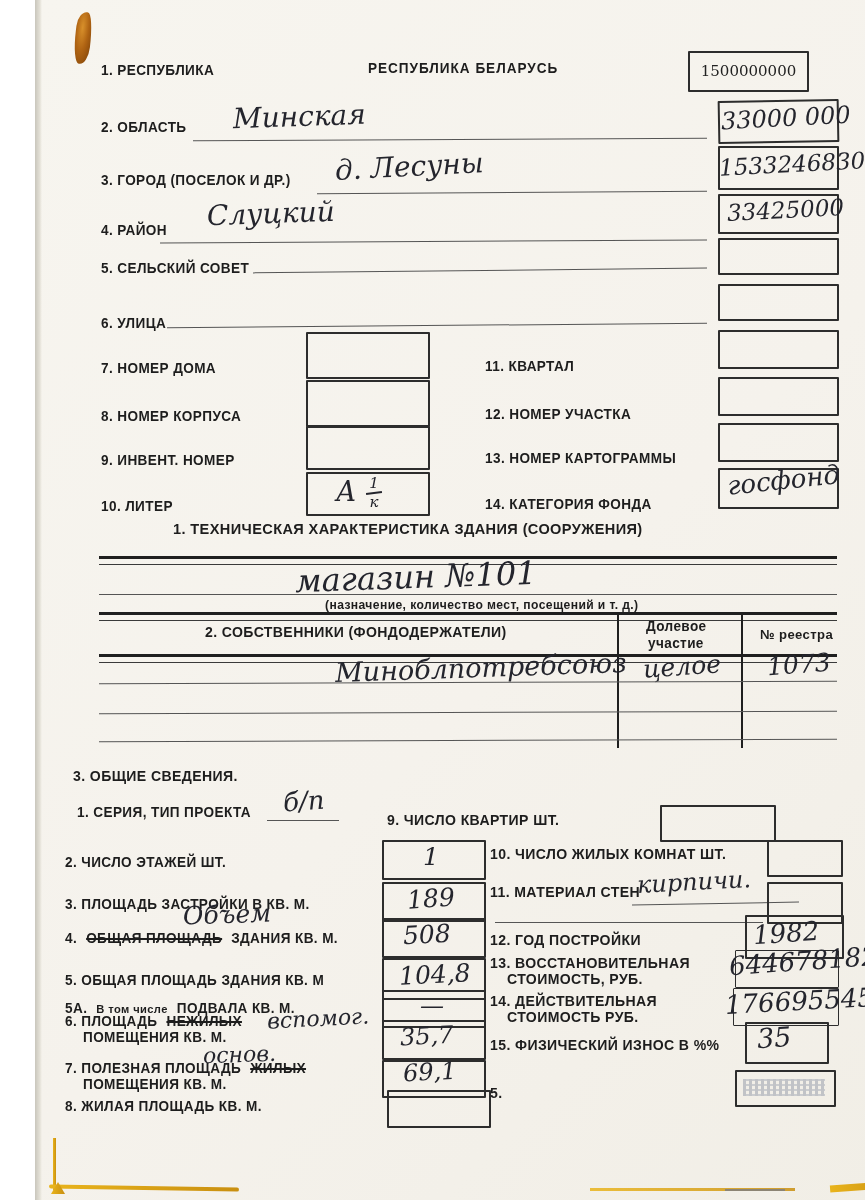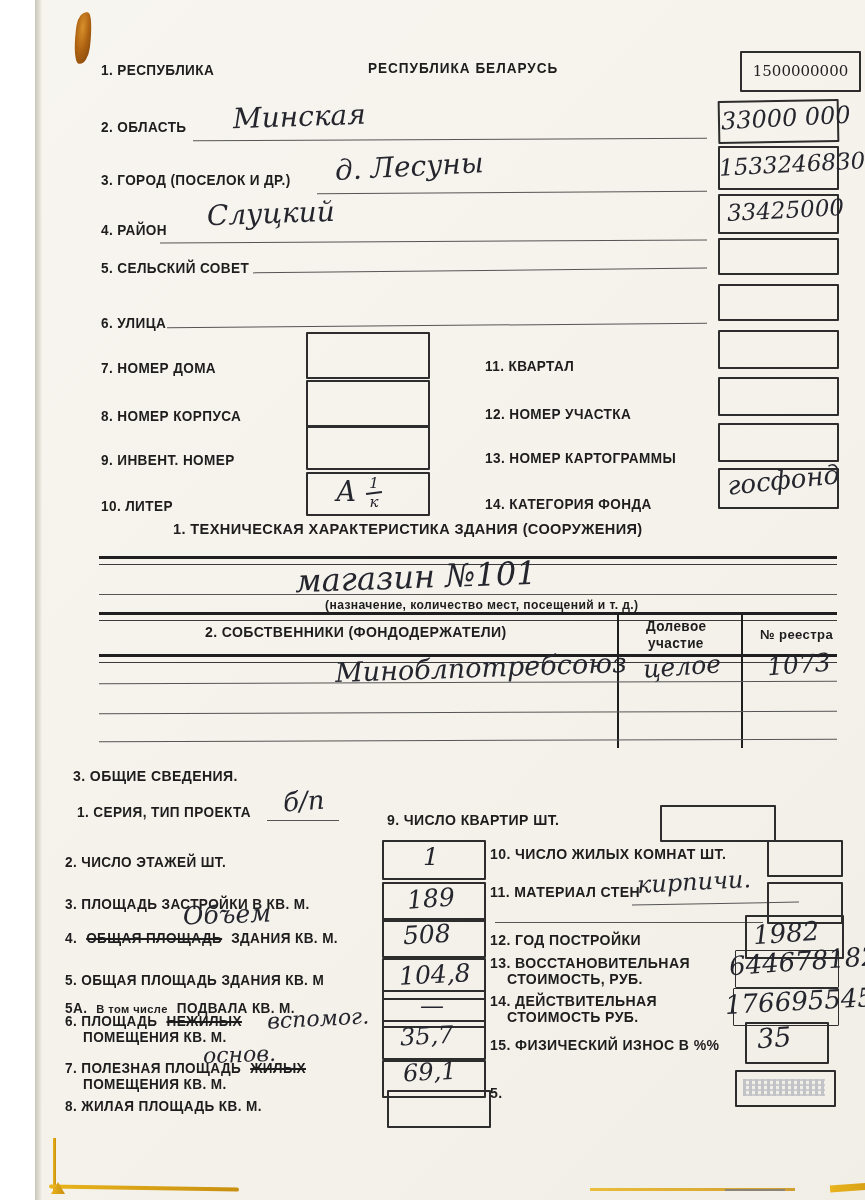--- a/index.html
+++ b/index.html
@@ -45,21 +45,21 @@
   <div class="stain"></div>
   <div class="yellow" style="left:18px;top:1138px;width:3px;height:52px;"></div>
   <div class="yellow" style="left:14px;top:1186px;width:190px;height:4px;border-radius:2px;transform:rotate(1deg);"></div>
   <div class="yellow" style="left:16px;top:1182px;width:14px;height:12px;clip-path:polygon(0 100%,50% 0,100% 100%);"></div>
   <div class="yellow" style="left:555px;top:1188px;width:205px;height:3px;opacity:.85;"></div>
   <div class="yellow" style="left:795px;top:1183px;width:70px;height:7px;transform:rotate(-4deg);"></div>
   <div style="position:absolute;left:690px;top:1189px;width:60px;height:2px;background:#8c8474;"></div>
 
   <span class="lbl" style="left:66px;top:62px;">1. РЕСПУБЛИКА</span>
   <span class="lbl" style="left:333px;top:60px;letter-spacing:1px;">РЕСПУБЛИКА  БЕЛАРУСЬ</span>
-  <div class="box" style="left:705px;top:51px;width:117px;height:37px;">
+  <div class="box" style="left:653px;top:51px;width:117px;height:37px;">
     <span style="position:absolute;left:0;right:0;top:9px;text-align:center;font-family:'DejaVu Serif',serif;font-size:15px;color:#222;">1500000000</span>
   </div>
 
   <span class="lbl" style="left:66px;top:119px;">2. ОБЛАСТЬ</span>
   <span class="hw" style="left:198px;top:100px;font-size:28px;transform:rotate(-2deg);">Минская</span>
   <div class="line thin" style="left:158px;top:139px;width:514px;transform:rotate(-.3deg);"></div>
   <div class="box" style="left:683px;top:100px;width:117px;height:39px;transform:rotate(-1deg);"></div>
   <span class="hw" style="left:686px;top:104px;font-size:24px;transform:rotate(-3deg);">33000 000</span>
 
   <span class="lbl" style="left:66px;top:172px;">3. ГОРОД (ПОСЕЛОК И ДР.)</span>

